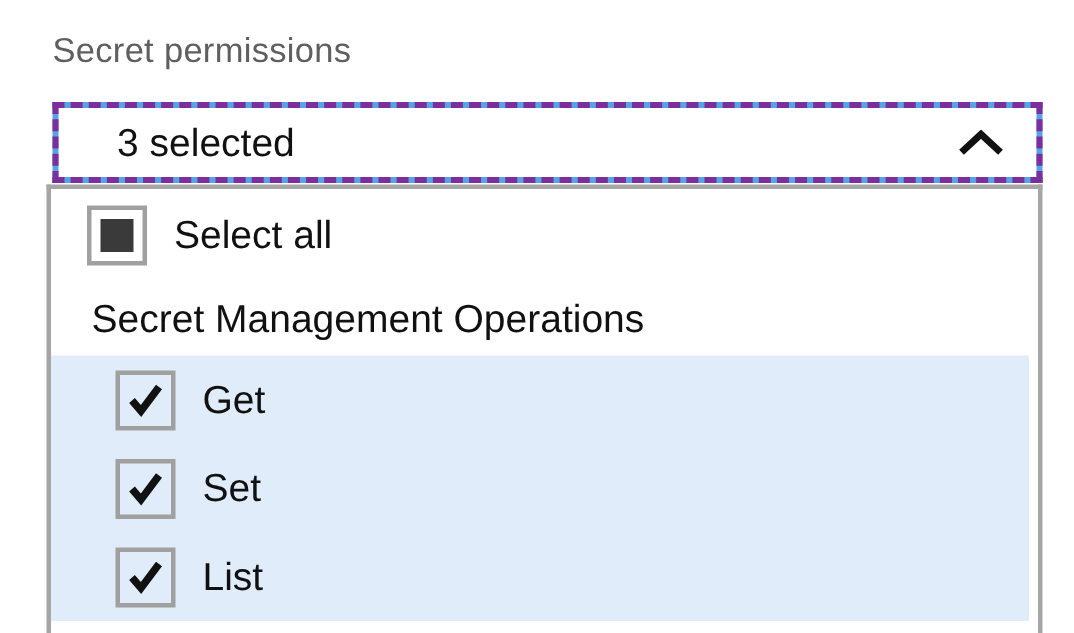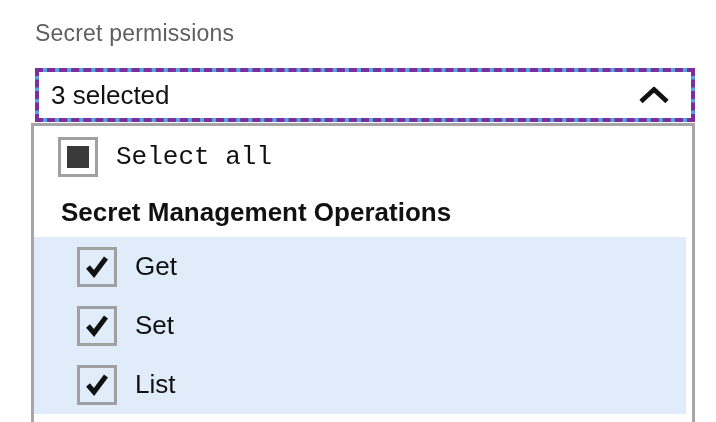--- a/index.html
+++ b/index.html
@@ -30,20 +30,21 @@
     left: 35px;
     top: 68px;
     width: 660px;
     height: 54px;
     box-sizing: border-box;
     background: #ffffff;
     border: 4px solid #57a3e8;
     display: flex;
     align-items: center;
     cursor: pointer;
+    padding-left: 27px;
   }
   .dropdown-trigger::after {
     content: "";
     position: absolute;
     inset: -4px;
     border: 4px dashed #7c2f9a;
     pointer-events: none;
   }
   .dropdown-value {
     font-size: 26px;
@@ -73,28 +74,28 @@
     border: 3px solid #a6a6a6;
     border-bottom: none;
   }
 
   .row {
     display: flex;
     align-items: center;
     box-sizing: border-box;
     cursor: pointer;
   }
-  .row-select-all { height: 61px; padding-left: 24px; background: #ffffff; font-family: Liberation Mono, monospace; }
+  .row-select-all { height: 61px; padding-left: 24px; background: #ffffff; }
   .group-header {
     height: 50px;
     display: flex;
     align-items: center;
     padding-left: 27px;
     font-size: 26px;
-    font-weight: bold;
+    font-weight: normal;
     color: #111111;
   }
   .group-options { background: #e1ecfa; margin-right: 6px; }
   .row-option { height: 59px; padding-left: 43px; background: transparent; text-align: center; }
 
   .option-label { font-size: 26px; color: #111111; margin-left: 18px; white-space: nowrap; }
 
   
   .cb {
     width: 34px;

